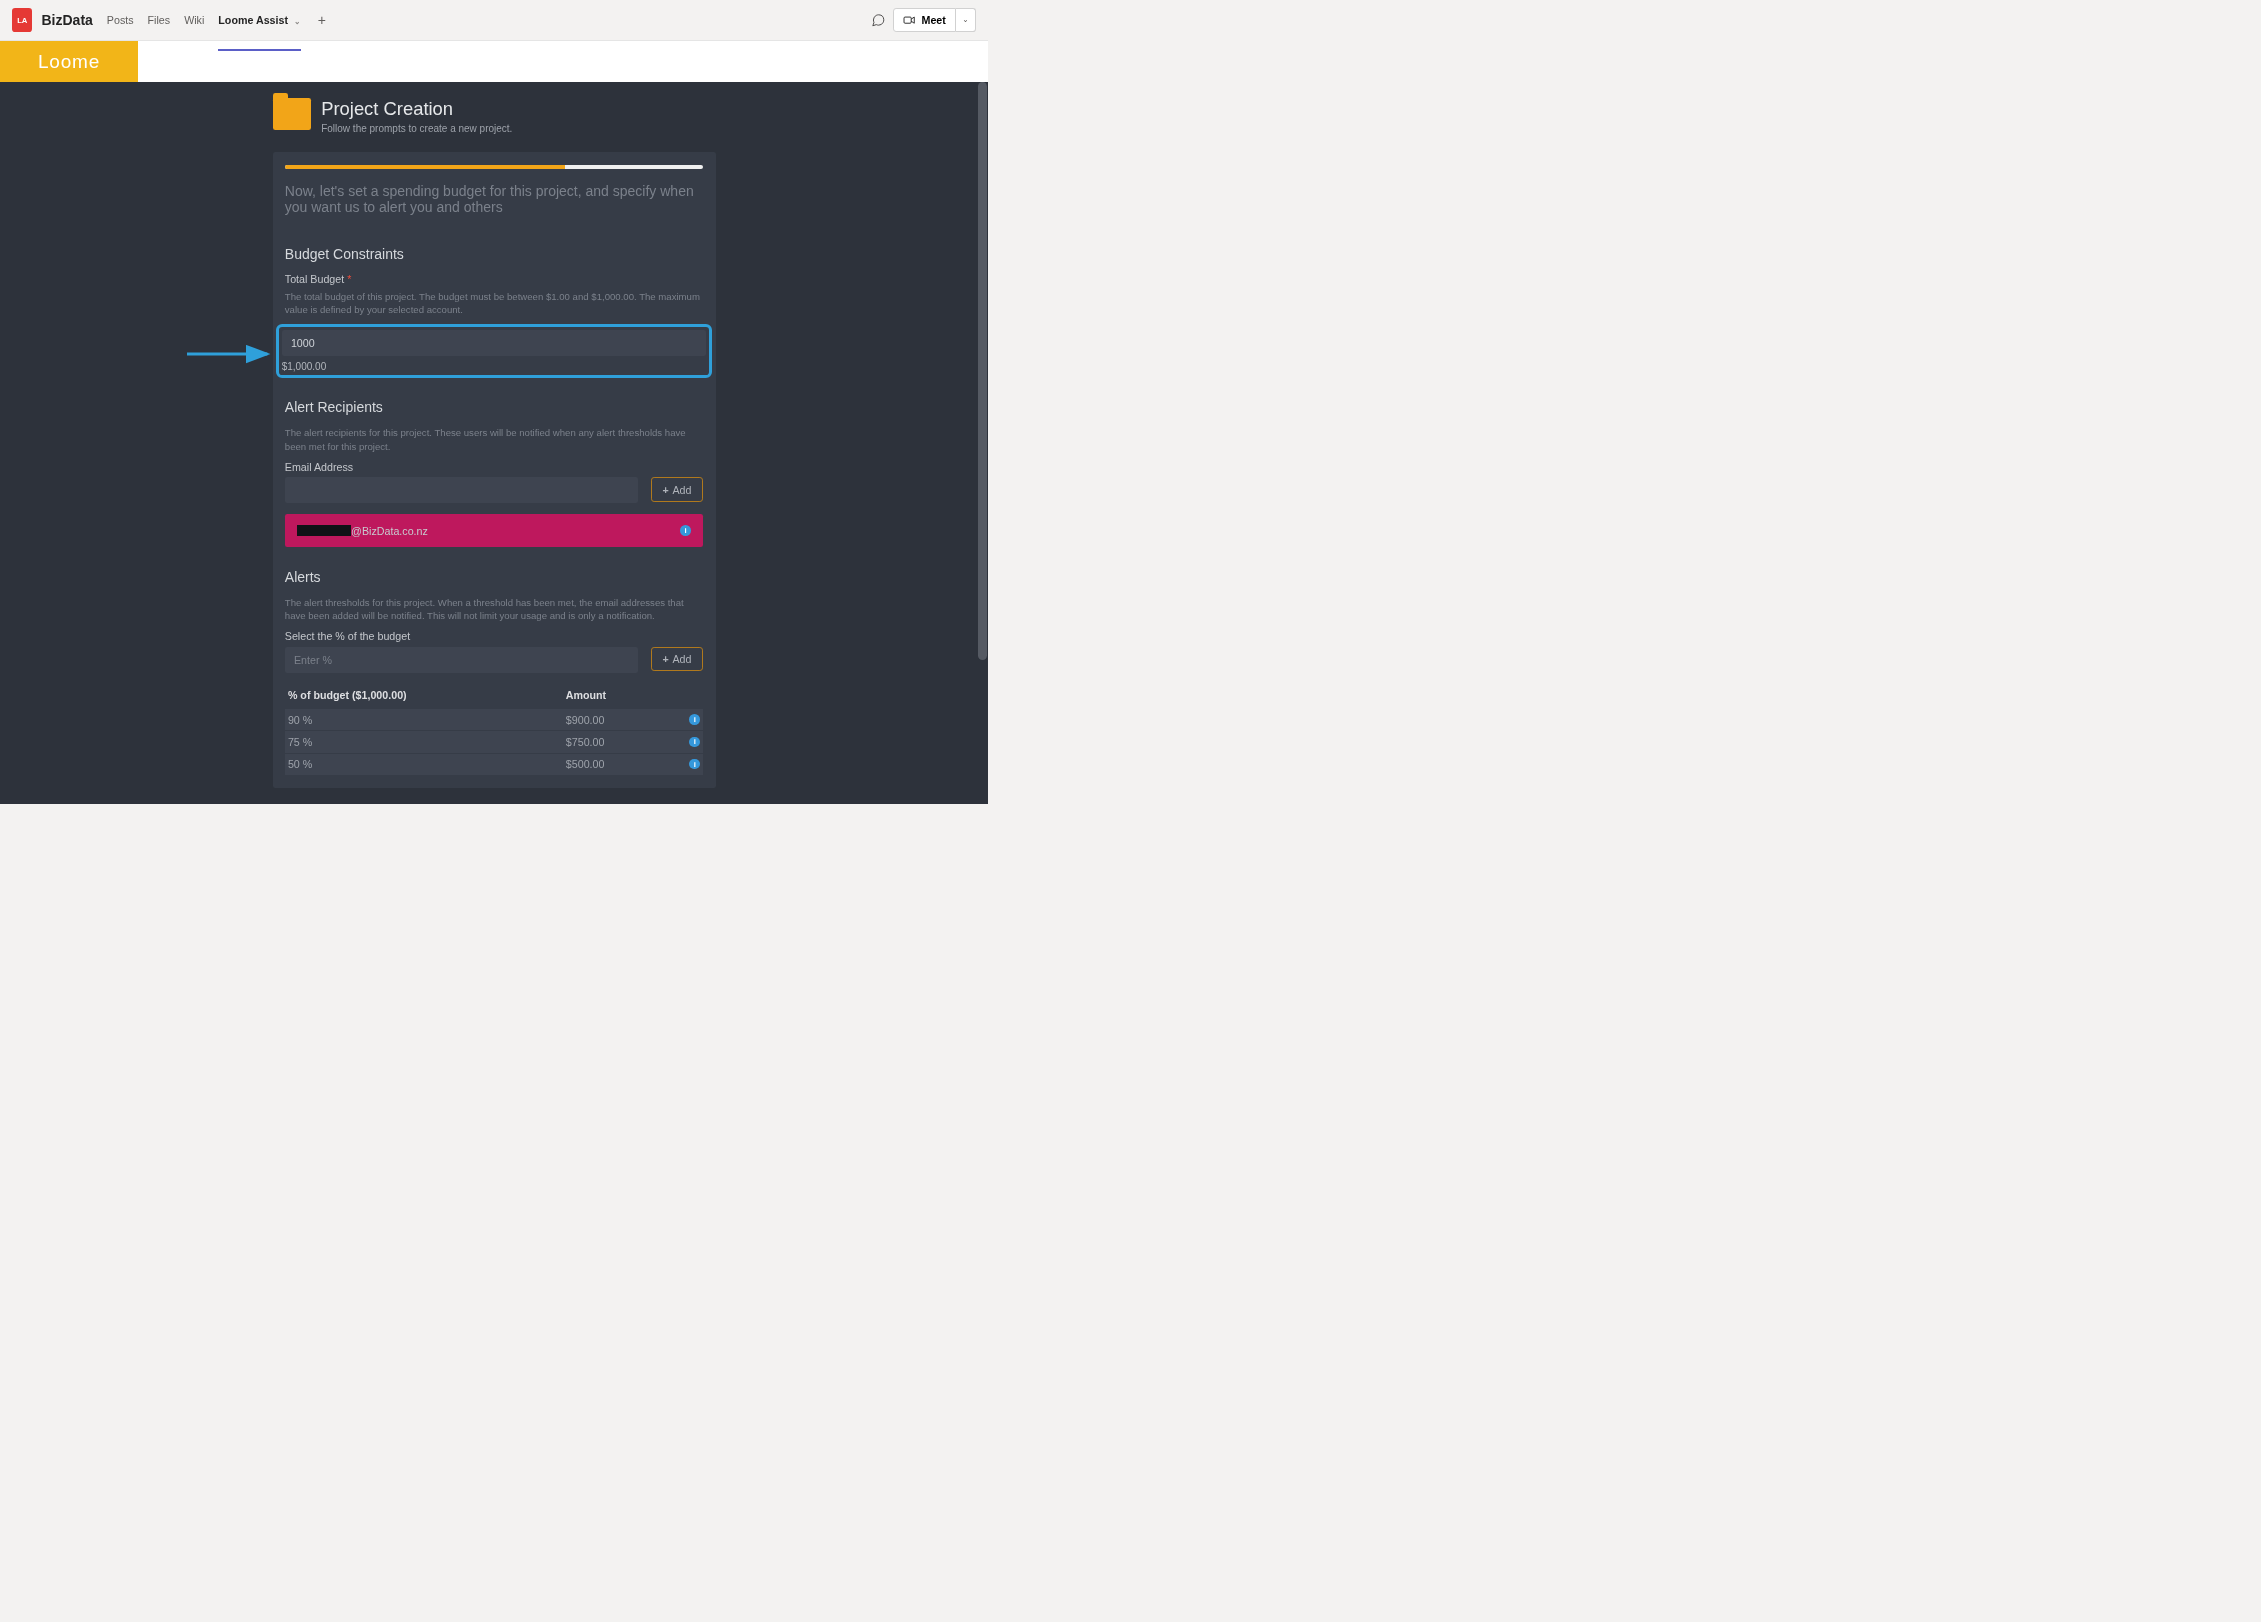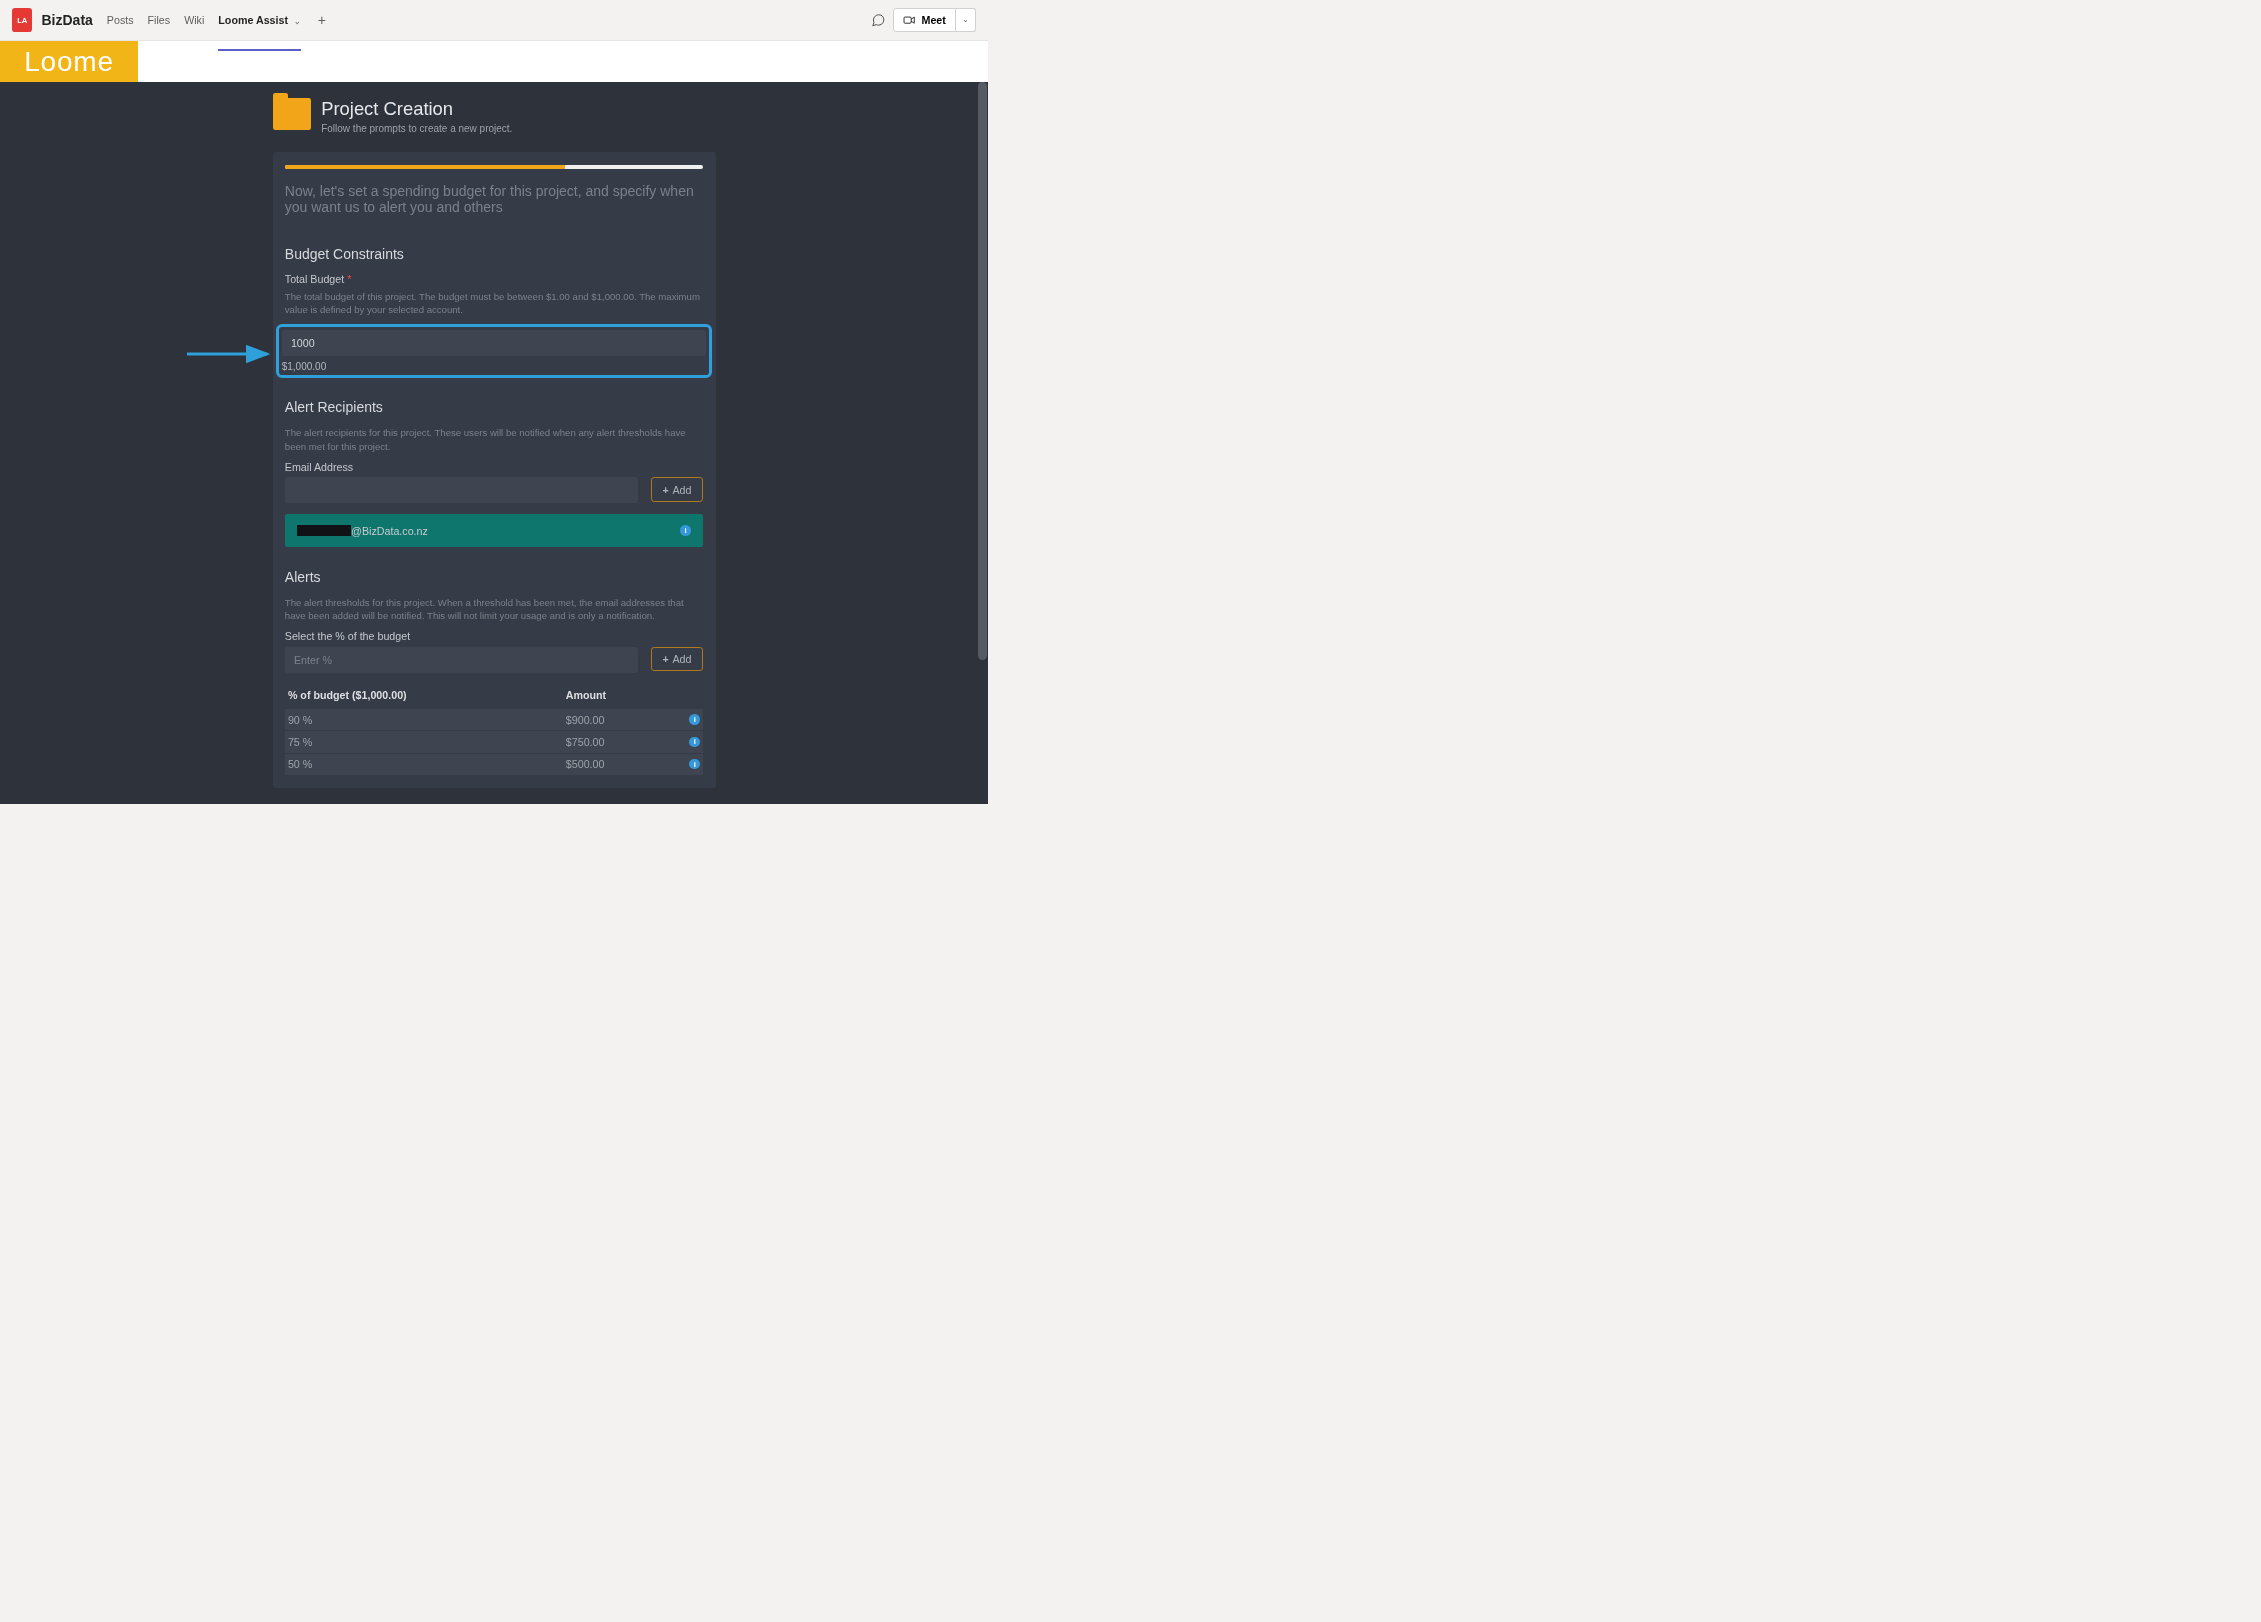--- a/index.html
+++ b/index.html
@@ -118,21 +118,21 @@
       display: flex;
     }
     .loome-logo {
       width: 138px;
       height: 41px;
       background: #f2b518;
       display: flex;
       align-items: center;
       justify-content: center;
       color: white;
-      font-size: 28px;
+      font-size: 19px;
       font-weight: 400;
       letter-spacing: 0.8px;
     }
     .app-body {
       background: #2d323b;
       min-height: 667px;
       padding: 16px 0;
       display: flex;
       justify-content: center;
       position: relative;
@@ -268,21 +268,21 @@
       font-size: 10.7px;
       cursor: pointer;
       display: flex;
       align-items: center;
       gap: 3.8px;
     }
     .plus-bold {
       font-weight: bold;
     }
     .email-chip {
-      background: #0f766e;
+      background: #be185d;
       border-radius: 2.3px;
       padding: 10.7px 12.3px;
       display: flex;
       align-items: center;
       margin-top: 10.7px;
       text-align: right;
     }
     .redacted {
       display: inline-block;
       width: 54px;

